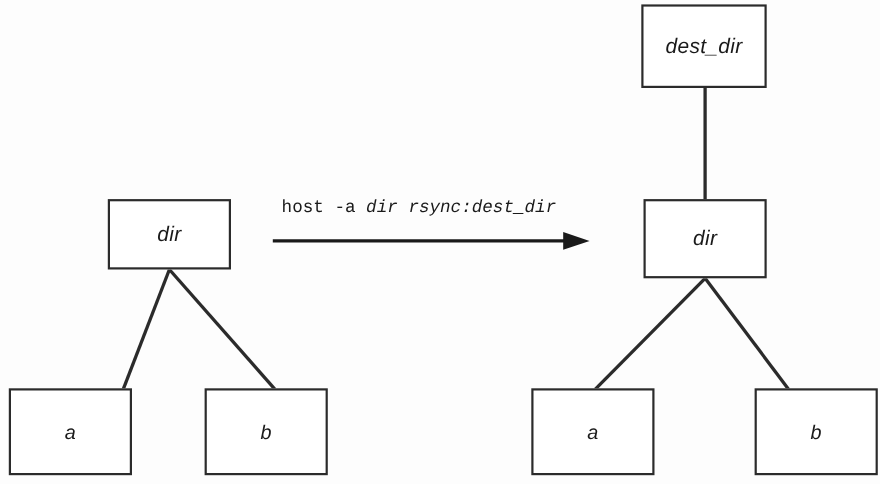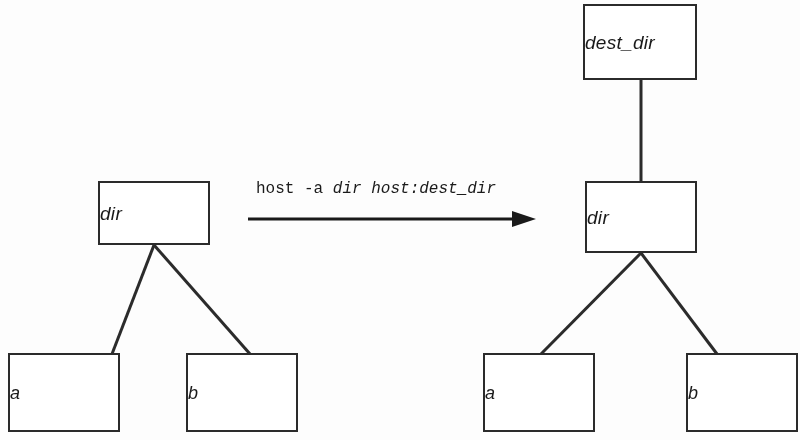--- a/index.html
+++ b/index.html
@@ -15,21 +15,21 @@
     overflow: hidden;
     font-family: "Liberation Sans", sans-serif;
   }
   .node {
     position: absolute;
     box-sizing: border-box;
     background: #ffffff;
     border: 2px solid #2b2b2b;
     display: flex;
     align-items: center;
-    justify-content: flex-start;
+    justify-content: center;
     z-index: 3;
   }
   .node-label {
     font-family: "Liberation Sans", sans-serif;
     font-style: italic;
     font-size: 19px;
     color: #1a1a1a;
     letter-spacing: 0.3px;
     line-height: 1;
     user-select: none;
@@ -71,21 +71,21 @@
     <line x1="641" y1="80" x2="641" y2="182" stroke="#2b2b2b" stroke-width="3"></line>
 
     <line x1="641" y1="253" x2="541" y2="354" stroke="#2b2b2b" stroke-width="3"></line>
     <line x1="641" y1="253" x2="717" y2="354" stroke="#2b2b2b" stroke-width="3"></line>
 
     <line x1="248" y1="219" x2="518" y2="219" stroke="#1a1a1a" stroke-width="3"></line>
     <polygon points="536,219 512,211 512,227" fill="#1a1a1a"></polygon>
   </svg>
 
   <div class="cmd-label" style="left:256px; top:180px;">
-    <span>host</span><span>&nbsp;</span><span>-a</span><span>&nbsp;</span><span class="arg">dir</span><span>&nbsp;</span><span class="arg">host:dest_dir</span>
+    <span>host</span><span>&nbsp;</span><span>-a</span><span>&nbsp;</span><span class="arg">dir</span><span>&nbsp;</span><span class="arg">rsync:dest_dir</span>
   </div>
 
   <div class="node" style="left:98px; top:181px; width:112px; height:64px;">
     <span class="node-label">dir</span>
   </div>
 
   <div class="node" style="left:8px; top:353px; width:112px; height:79px;">
     <span class="node-label small">a</span>
   </div>
 

